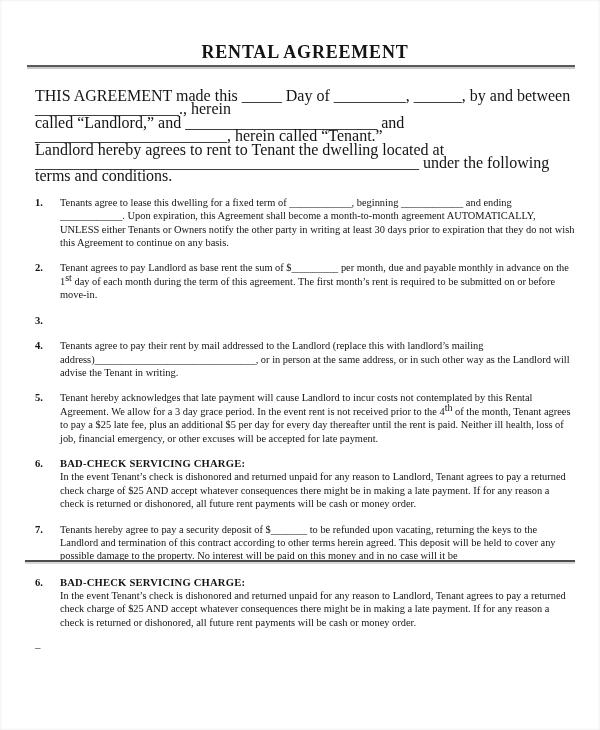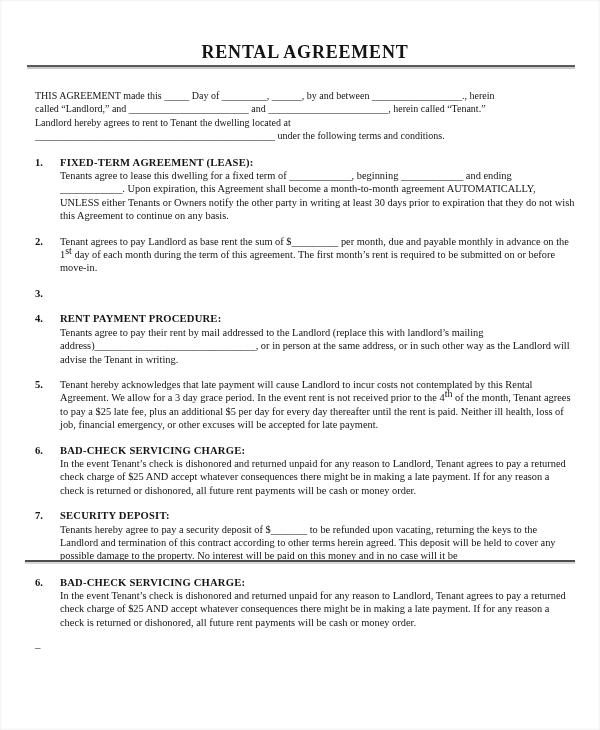--- a/index.html
+++ b/index.html
@@ -25,21 +25,21 @@
     letter-spacing: 0.8px;
   }
   .title-rule {
     height: 2px;
     background: #5a5a5a;
     box-shadow: 0 2px 0 #c9c9c9;
     margin: 0 0 22px -8px;
   }
   .intro {
     margin: 0 0 13px 0;
-    font-size: 10px;
+    font-size: 16px;
     line-height: 13.4px;
     white-space: pre-wrap;
   }
   .section {
     display: flex;
     margin-bottom: 12px;
   }
   .section .num {
     flex: none;
     width: 25px;
@@ -83,42 +83,40 @@
   <h1 class="doc-title">RENTAL AGREEMENT</h1>
   <div class="title-rule"></div>
   <p class="intro">THIS AGREEMENT made this _____ Day of _________, ______, by and between __________________., herein
 called “Landlord,” and ________________________ and ________________________, herein called “Tenant.”
 Landlord hereby agrees to rent to Tenant the dwelling located at
 ________________________________________________ under the following terms and conditions.</p>
   <div id="sections">
   <div class="section">
     <div class="num">1.</div>
     <div class="content">
-      <div class="heading">FIXED-TERM AGREEMENT (LEASE):</div>
       <div class="body">Tenants agree to lease this dwelling for a fixed term of ____________, beginning ____________ and ending ____________.  Upon expiration, this Agreement shall become a month-to-month agreement AUTOMATICALLY, UNLESS either Tenants or Owners notify the other party in writing at least 30 days prior to expiration that they do not wish this Agreement to continue on any basis.</div>
     </div>
   </div>
 
   <div class="section">
     <div class="num">2.</div>
     <div class="content">
       <div class="body">Tenant agrees to pay Landlord as base rent the sum of $_________ per month, due and payable monthly in advance on the 1<sup>st</sup> day of each month during the term of this agreement.  The first month’s rent is required to be submitted on or before move-in.</div>
     </div>
   </div>
 
   <div class="section">
     <div class="num">3.</div>
     <div class="content">
     </div>
   </div>
 
   <div class="section">
     <div class="num">4.</div>
     <div class="content">
-      <div class="heading">RENT PAYMENT PROCEDURE:</div>
       <div class="body">Tenants agree to pay their rent by mail addressed to the Landlord (replace this with landlord’s mailing address)_______________________________, or in person at the same address, or in such other way as the Landlord will advise the Tenant in writing.</div>
     </div>
   </div>
 
   <div class="section">
     <div class="num">5.</div>
     <div class="content">
       <div class="body">Tenant hereby acknowledges that late payment will cause Landlord to incur costs not contemplated by this Rental Agreement.  We allow for a 3 day grace period.  In the event rent is not received prior to the 4<sup>th</sup> of the month, Tenant agrees to pay a $25 late fee, plus an additional $5 per day for every day thereafter until the rent is paid.  Neither ill health, loss of job, financial emergency, or other excuses will be accepted for late payment.</div>
     </div>
   </div>
@@ -127,21 +125,20 @@
     <div class="num">6.</div>
     <div class="content">
       <div class="heading">BAD-CHECK SERVICING CHARGE:</div>
       <div class="body">In the event Tenant’s check is dishonored and returned unpaid for any reason to Landlord, Tenant agrees to pay a returned check charge of $25 AND accept whatever consequences there might be in making a late payment.  If for any reason a check is returned or dishonored, all future rent payments will be cash or money order.</div>
     </div>
   </div>
 
   <div class="section">
     <div class="num">7.</div>
     <div class="content">
-      <div class="heading">SECURITY DEPOSIT:</div>
       <div class="body clipped">Tenants hereby agree to pay a security deposit of $_______ to be refunded upon vacating, returning the keys to the Landlord and termination of this contract according to other terms herein agreed.  This deposit will be held to cover any possible damage to the property.  No interest will be paid on this money and in no case will it be</div>
     </div>
   </div>
 </div>
   <div class="page-break-line"></div>
   <div id="sections2">
   <div class="section">
     <div class="num">6.</div>
     <div class="content">
       <div class="heading">BAD-CHECK SERVICING CHARGE:</div>

